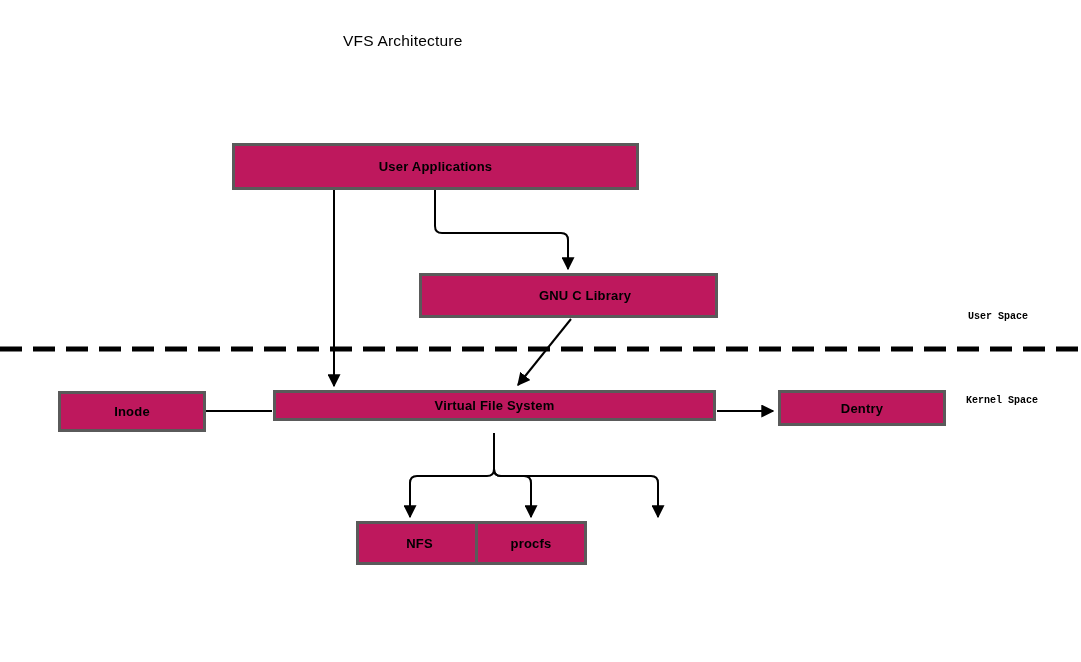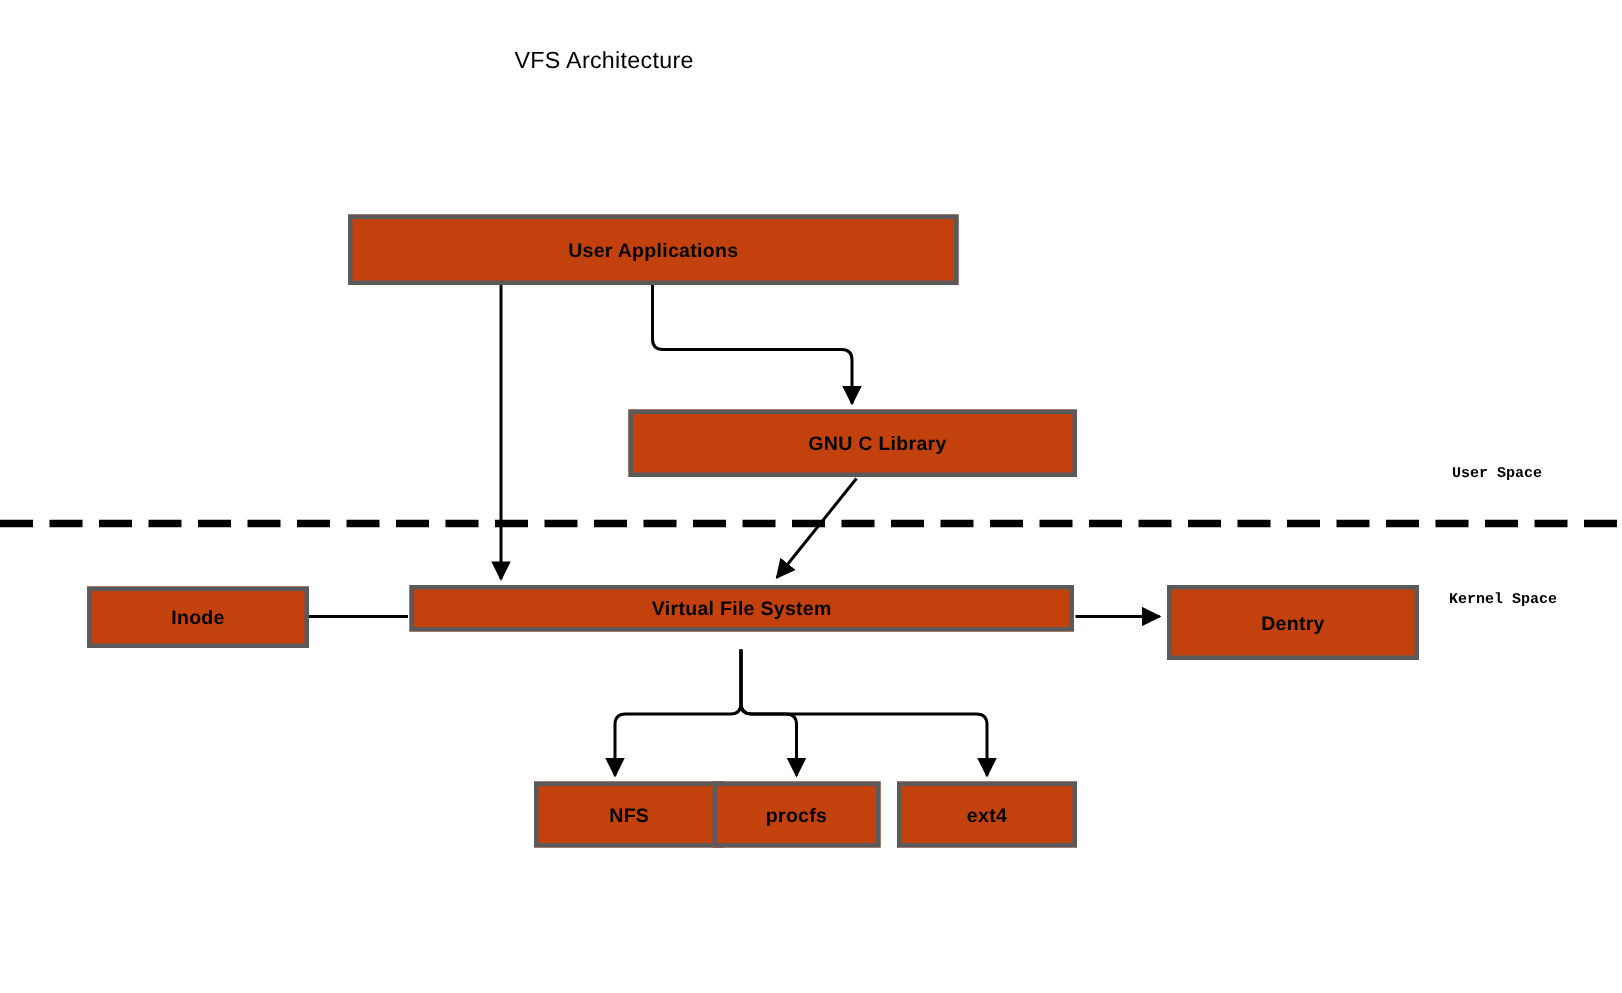--- a/index.html
+++ b/index.html
@@ -23,21 +23,21 @@
     top: 32px;
     font-size: 15.5px;
     font-weight: normal;
     color: #000000;
     letter-spacing: 0.2px;
     white-space: nowrap;
   }
   .node {
     position: absolute;
     box-sizing: border-box;
-    background: #c2410c;
+    background: #be185d;
     border: 3px solid #5a5a5a;
     display: flex;
     align-items: center;
     justify-content: center;
     color: #000000;
     font-size: 13px;
     font-weight: bold;
     letter-spacing: 0.2px;
     white-space: nowrap;
     z-index: 3;
@@ -114,33 +114,30 @@
   </div>
 
   <div class="node" style="left:273px; top:390px; width:443px; height:31px;">
     <span>Virtual File System</span>
   </div>
 
   <div class="node" style="left:38px; top:391px; width:148px; height:41px;margin-left:20px;">
     <span>Inode</span>
   </div>
 
-  <div class="node" style="left:778px; top:390px; width:168px; height:50px;">
+  <div class="node" style="left:778px; top:390px; width:168px; height:36px;">
     <span>Dentry</span>
   </div>
 
   <div class="node" style="left:356px; top:521px; width:127px; height:44px;">
     <span>NFS</span>
   </div>
 
   <div class="node" style="left:475px; top:521px; width:112px; height:44px;">
     <span>procfs</span>
   </div>
 
-  <div class="node" style="left:598px; top:521px; width:120px; height:44px;">
-    <span>ext4</span>
-  </div>
 
   <div class="space-label" style="left:968px; top:311px;">User Space</div>
 
   <div class="space-label" style="left:966px; top:395px;">Kernel Space</div>
 
 </div>
 
 </body></html>

